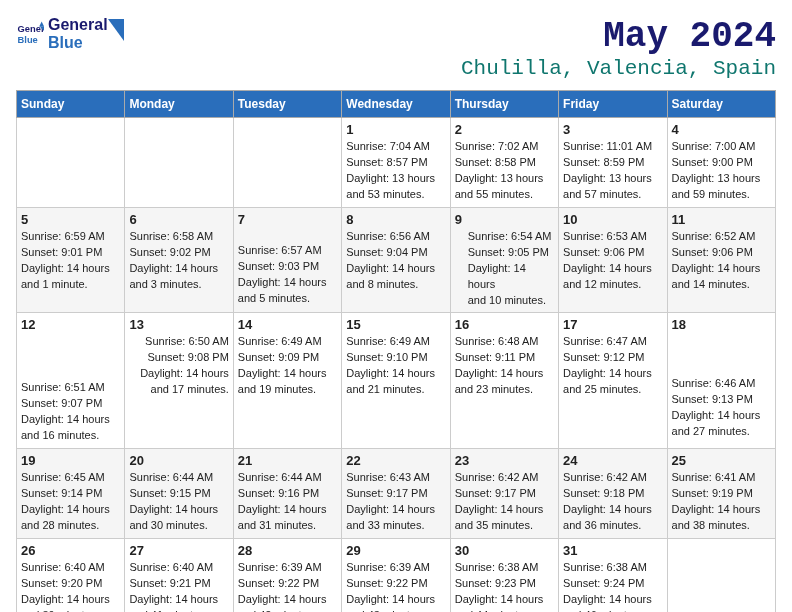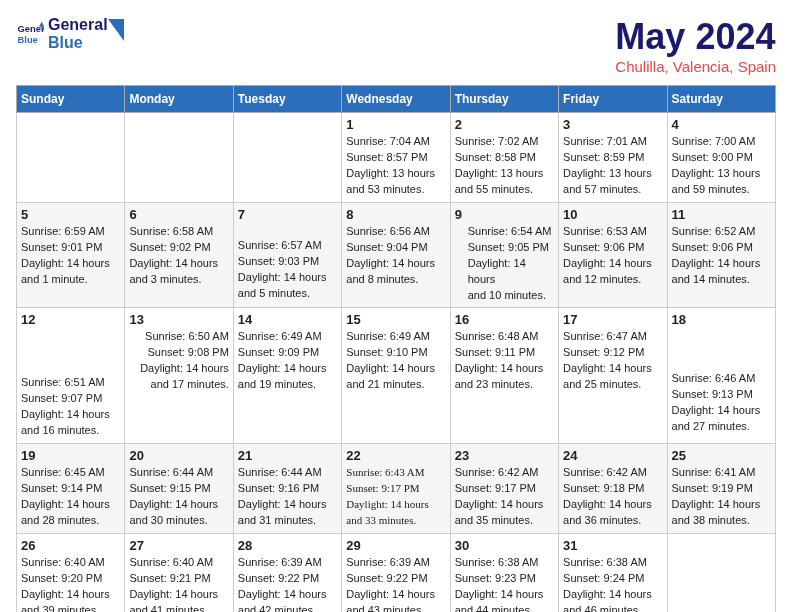--- a/index.html
+++ b/index.html
@@ -23,29 +23,31 @@
     .logo {
       display: flex;
       align-items: center;
       gap: 4px;
     }
     .logo-icon {
       width: 28px;
       height: 28px;
     }
     .title-block {
+      text-align: right;
+      font-family: Liberation Mono, monospace;
     }
     .main-title {
       font-size: 36px;
       font-weight: bold;
       color: #1a1a6e;
     }
     .subtitle {
-      font-size: 15px;
-      color: #ef4444;
+      font-size: 21px;
+      color: #0f766e;
     }
     table {
       width: 100%;
       border-collapse: collapse;
       table-layout: fixed;
     }
     thead tr th {
       background-color: #2a6ebb;
       color: #fff;
       font-size: 12px;
@@ -133,21 +135,21 @@
           </td>
           <td>
             <div class="day-num">2</div>
             <div class="day-info" style="white-space: pre-line;">Sunrise: 7:02 AM
 Sunset: 8:58 PM
 Daylight: 13 hours
 and 55 minutes.</div>
           </td>
           <td>
             <div class="day-num">3</div>
-            <div class="day-info" style="white-space: pre-line;">Sunrise: 7:01 AM
+            <div class="day-info" style="white-space: pre-line;">Sunrise: 11:01 AM
 Sunset: 8:59 PM
 Daylight: 13 hours
 and 57 minutes.</div>
           </td>
           <td>
             <div class="day-num">4</div>
             <div class="day-info" style="white-space: pre-line;">Sunrise: 7:00 AM
 Sunset: 9:00 PM
 Daylight: 13 hours
 and 59 minutes.</div>
@@ -272,21 +274,21 @@
           </td>
           <td>
             <div class="day-num">21</div>
             <div class="day-info" style="white-space: pre-line;">Sunrise: 6:44 AM
 Sunset: 9:16 PM
 Daylight: 14 hours
 and 31 minutes.</div>
           </td>
           <td>
             <div class="day-num">22</div>
-            <div class="day-info" style="white-space: pre-line; font-family: Liberation Serif, serif;">Sunrise: 6:43 AM
+            <div class="day-info" style="white-space: pre-line;">Sunrise: 6:43 AM
 Sunset: 9:17 PM
 Daylight: 14 hours
 and 33 minutes.</div>
           </td>
           <td>
             <div class="day-num">23</div>
             <div class="day-info" style="white-space: pre-line;">Sunrise: 6:42 AM
 Sunset: 9:17 PM
 Daylight: 14 hours
 and 35 minutes.</div>

